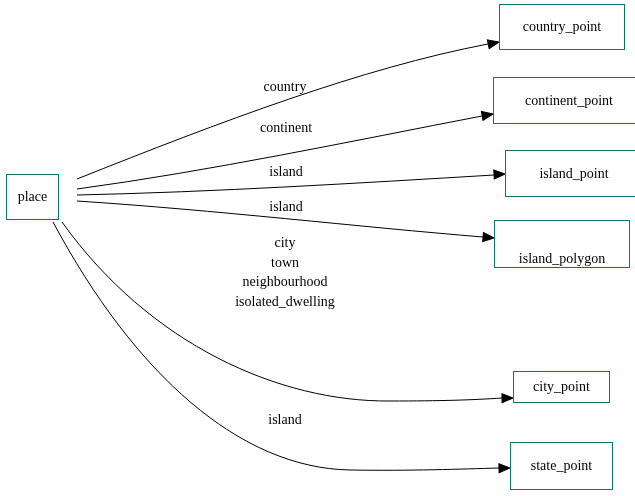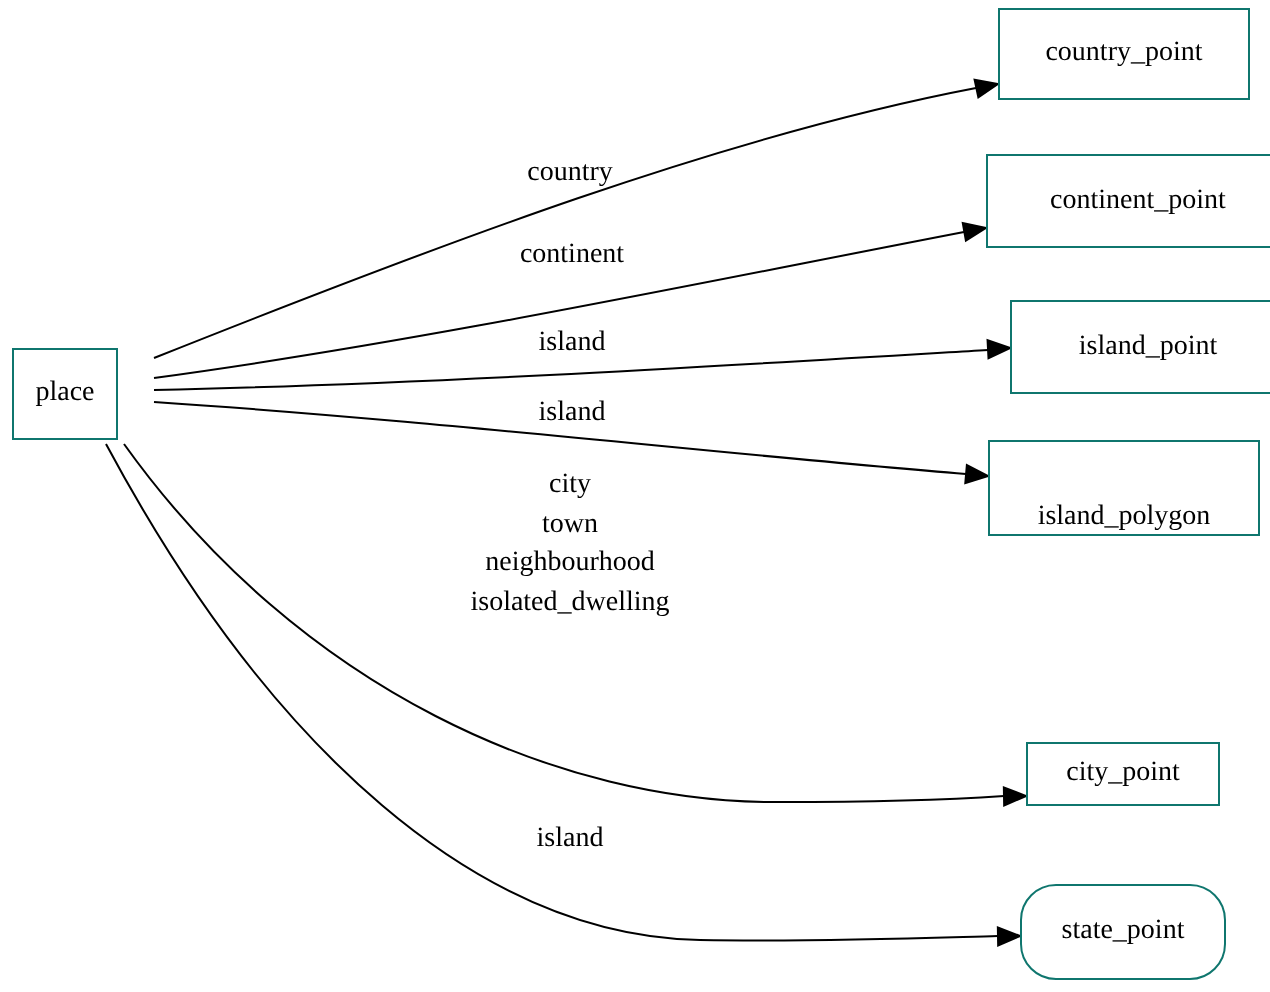--- a/index.html
+++ b/index.html
@@ -96,21 +96,21 @@
   </div>
 
   <div class="node" style="left:494px; top:220px; width:136px; height:48px;align-items:flex-end;">
     <span>island_polygon</span>
   </div>
 
   <div class="node" style="left:513px; top:371px; width:97px; height:32px;">
     <span>city_point</span>
   </div>
 
-  <div class="node" style="left:510px; top:442px; width:103px; height:48px;border-radius:18px;">
+  <div class="node" style="left:510px; top:442px; width:103px; height:48px;">
     <span>state_point</span>
   </div>
 
   <div class="elabel" style="left:285px; top:54px;margin-top:24px;">country</div>
 
   <div class="elabel" style="left:286px; top:119px;text-align:right;">continent</div>
 
   <div class="elabel" style="left:286px; top:163px;">island</div>
 
   <div class="elabel" style="left:286px; top:198px;">island</div>

